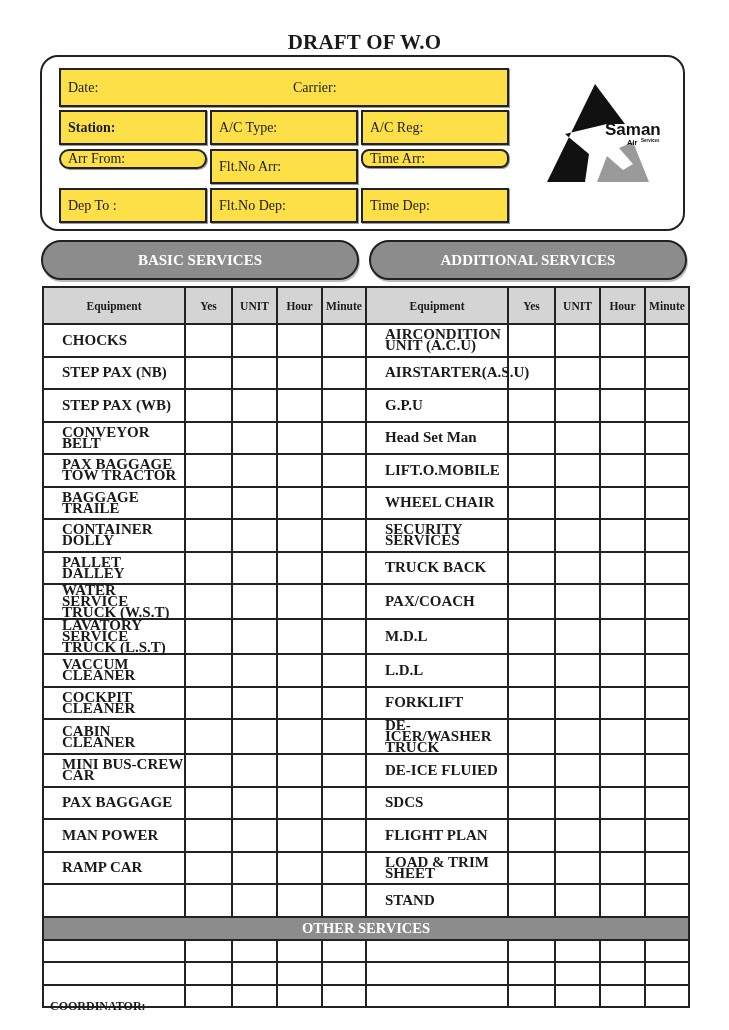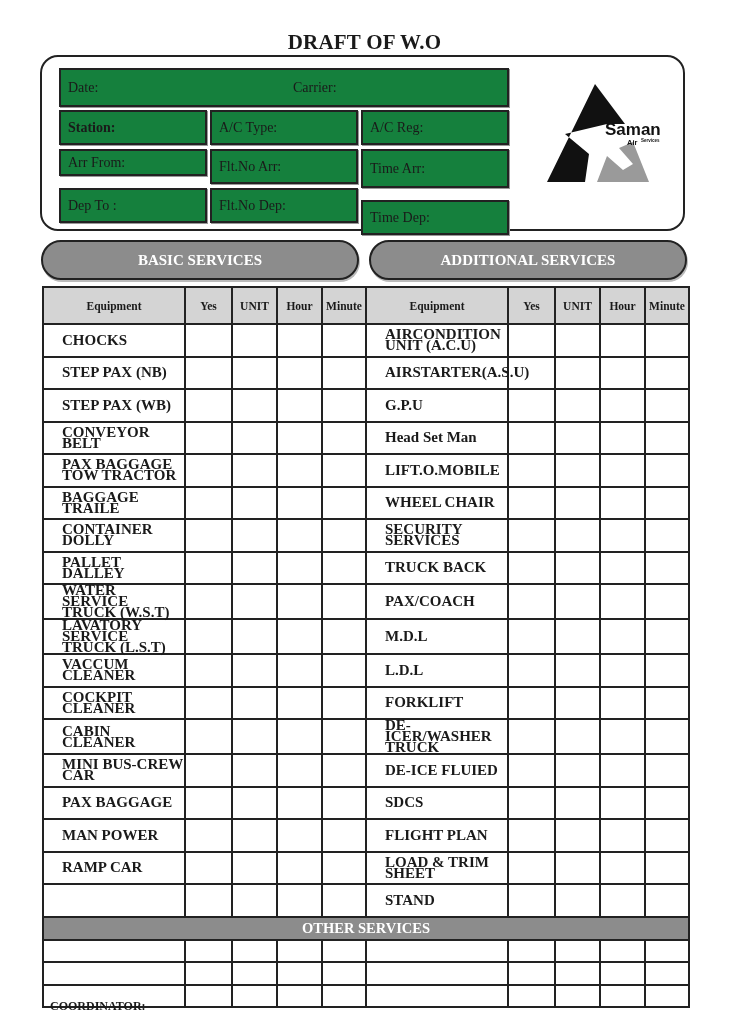--- a/index.html
+++ b/index.html
@@ -6,21 +6,21 @@
   body { width: 729px; height: 1030px; position: relative; overflow: hidden;
          font-family: "Liberation Serif", "DejaVu Serif", serif; color: #1a1a1a; }
 
   .title { position: absolute; left: 0; width: 729px; top: 30px; text-align: center;
            font-size: 21px; font-weight: bold; letter-spacing: 0.2px; }
 
   .header-box { position: absolute; left: 40px; top: 55px; width: 645px; height: 176px;
                 border: 2px solid #222; border-radius: 18px; box-sizing: border-box; }
 
   .field { position: absolute; border: 2px solid #222; box-sizing: border-box;
-           box-shadow: 1px 1px 0 #999; background: #15803d;
+           box-shadow: 1px 1px 0 #999; background: #fde047;
            font-size: 14px; display: flex; align-items: center; padding-left: 7px; }
   .field span { white-space: nowrap; }
   .field .carrier { position: absolute; left: 232px; }
 
   .logo { position: absolute; left: 545px; top: 84px; width: 125px; height: 100px; }
 
   .section-head { position: absolute; top: 240px; height: 40px; box-sizing: border-box;
                   background: #8c8c8c; border: 2px solid #222; border-radius: 20px;
                   color: #fff; font-weight: bold; font-size: 15px;
                   display: flex; align-items: center; justify-content: center;
@@ -54,37 +54,37 @@
 <div class="field" style="left:59px; top:110px; width:148px; height:35px;font-weight:bold;">
   <span>Station:</span>
 </div>
 <div class="field" style="left:210px; top:110px; width:148px; height:35px;">
   <span>A/C Type:</span>
 </div>
 <div class="field" style="left:361px; top:110px; width:148px; height:35px;">
   <span>A/C Reg:</span>
 </div>
 
-<div class="field" style="left:59px; top:149px; width:148px; height:27px;">
+<div class="field" style="left:59px; top:149px; width:148px; height:20px;border-radius:12px;">
   <span>Arr From:</span>
 </div>
 <div class="field" style="left:210px; top:149px; width:148px; height:35px;">
   <span>Flt.No Arr:</span>
 </div>
-<div class="field" style="left:361px; top:149px; width:148px; height:39px;">
+<div class="field" style="left:361px; top:149px; width:148px; height:19px;border-radius:8px;">
   <span>Time Arr:</span>
 </div>
 
 <div class="field" style="left:59px; top:188px; width:148px; height:35px;">
   <span>Dep To :</span>
 </div>
 <div class="field" style="left:210px; top:188px; width:148px; height:35px;">
   <span>Flt.No Dep:</span>
 </div>
-<div class="field" style="left:361px; top:188px; width:148px; height:35px;margin-top:12px;">
+<div class="field" style="left:361px; top:188px; width:148px; height:35px;">
   <span>Time Dep:</span>
 </div>
 
 <svg class="logo" viewBox="0 0 125 100">
   <polygon points="50,0 2,98 40,98 44,70 20,50 62,40 80,40" fill="#111"></polygon>
   <polygon points="52,98 62,72 78,86 88,80 74,64 88,58 104,98" fill="#9a9a9a"></polygon>
   <text x="60" y="51" font-family="Liberation Sans, sans-serif" font-weight="bold" font-size="17" fill="#111">Saman</text>
   <text x="82" y="61" font-family="Liberation Sans, sans-serif" font-weight="bold" font-size="7.5" fill="#111">Air</text>
   <text x="96" y="58" font-family="Liberation Sans, sans-serif" font-weight="bold" font-size="4.5" fill="#111">Services</text>
 </svg>

